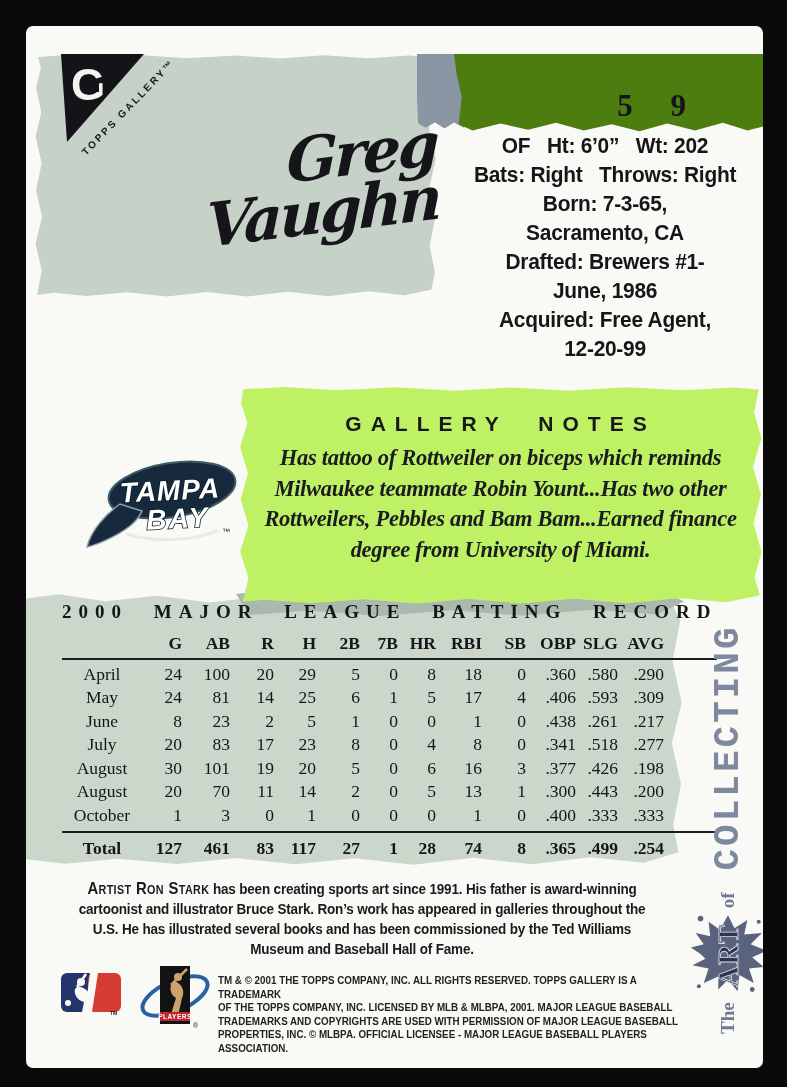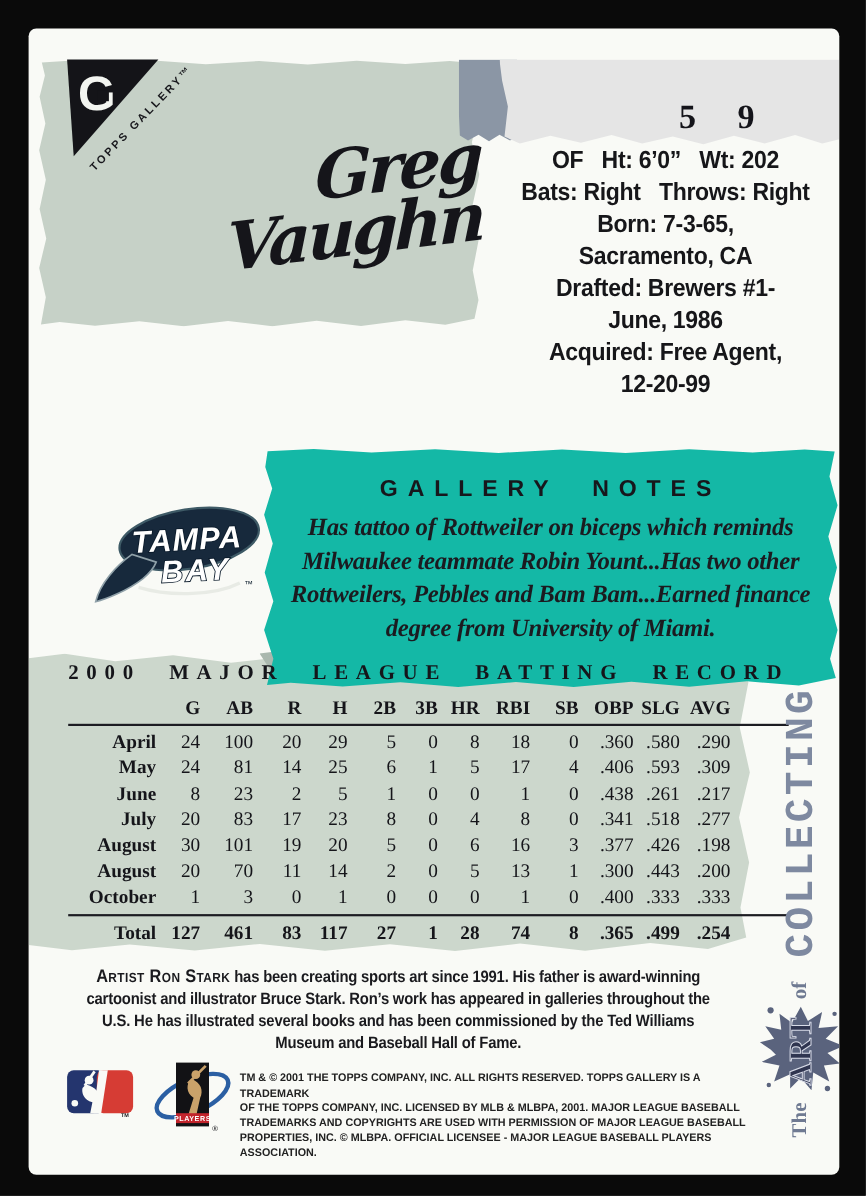--- a/index.html
+++ b/index.html
@@ -11,25 +11,25 @@
         repeating-linear-gradient(45deg, rgba(255,255,255,.07) 0 2px, rgba(0,0,0,0) 2px 4px),
         repeating-linear-gradient(-45deg, rgba(0,0,0,.035) 0 2px, rgba(0,0,0,0) 2px 4px);}
   
   .green-top{position:absolute;left:8px;top:28px;width:403px;height:243px;background:#c6d1c7;
     clip-path:polygon(1% 1.2%,8% .4%,17% 1.6%,27% .5%,38% 1.8%,50% .6%,61% 1.9%,72% .5%,83% 1.7%,93% .6%,99% 1.4%,
       98.2% 10%,99.6% 20%,98% 31%,99.7% 43%,98.1% 55%,99.6% 67%,98.2% 79%,99.5% 90%,98.6% 97%,
       92% 99.3%,83% 97.6%,73% 99.7%,63% 97.8%,53% 99.8%,43% 97.9%,33% 99.8%,23% 98%,13% 99.6%,5% 98.2%,.8% 99.2%,
       1.9% 89%,.4% 78%,2% 67%,.5% 56%,1.9% 45%,.4% 34%,1.8% 24%,.5% 14%,1.7% 6%);}
   .dark-tab{position:absolute;left:391px;top:28px;width:53px;height:76px;background:#8b96a5;
     clip-path:polygon(0 0,100% 0,100% 92%,88% 97%,70% 90%,52% 98%,34% 90%,16% 97%,2% 91%,0 60%);}
-  .lav-top{position:absolute;left:428px;top:28px;width:309px;height:78px;background:#e5e5e5;
+  .lav-top{position:absolute;left:428px;top:28px;width:309px;height:78px;background:#4d7c0f;
     clip-path:polygon(0 0,100% 0,100% 93%,95% 98%,87% 88%,78% 98%,69% 89%,60% 99%,51% 90%,42% 98%,33% 88%,24% 97%,15% 89%,6% 98%,1.5% 90%,2.5% 55%,.8% 25%);}
   .card-number{position:absolute;right:62px;top:34px;font-family:"Liberation Serif",serif;
     font-weight:700;font-size:31px;letter-spacing:15px;color:#14141a;white-space:pre;}
-  .gallery-block{position:absolute;left:212px;top:381px;width:525px;height:218px;background:#14b8a6;z-index:3;
+  .gallery-block{position:absolute;left:212px;top:360px;width:525px;height:218px;background:#bef264;z-index:3;
     clip-path:polygon(1% 1.5%,9% .5%,19% 2%,30% .6%,41% 2.2%,52% .7%,63% 2.2%,74% .6%,85% 2%,94% .7%,99.2% 1.6%,
       98.3% 12%,99.7% 24%,98.1% 37%,99.6% 50%,98.2% 63%,99.7% 76%,98.4% 88%,99.4% 96%,
       93% 99.2%,84% 97.4%,74% 99.7%,64% 97.6%,54% 99.8%,44% 97.7%,34% 99.8%,24% 97.8%,14% 99.6%,5% 98%,.9% 99%,
       2% 88%,.4% 76%,2% 64%,.5% 52%,1.9% 40%,.4% 28%,1.8% 17%,.6% 8%);}
   .swath{position:absolute;left:210px;top:562px;width:448px;height:30px;background:#aab8ae;z-index:2;
     clip-path:polygon(0 20%,8% 5%,20% 22%,33% 6%,46% 24%,59% 8%,72% 25%,85% 8%,97% 22%,100% 45%,94% 88%,80% 72%,64% 92%,48% 74%,32% 93%,16% 75%,3% 90%);}
   .green-band{position:absolute;left:0;top:567px;width:657px;height:273px;background:#ccd7cc;z-index:1;
     clip-path:polygon(0 2%,5% .5%,12% 3%,20% 1%,28% 3.5%,37% 1%,46% 3.2%,55% 1%,64% 3%,73% 1.2%,82% 3%,91% 1%,98% 2.5%,
       99.6% 10%,98.4% 25%,99.8% 40%,98.3% 55%,99.7% 70%,98.5% 85%,99.3% 95%,
       94% 98.8%,86% 96.8%,77% 99.4%,68% 97%,59% 99.5%,50% 97.2%,41% 99.4%,32% 97.1%,23% 99.3%,14% 97.3%,6% 99.2%,0 97.5%);}
@@ -47,21 +47,21 @@
   .gn-title{font-weight:700;font-size:21px;letter-spacing:9px;word-spacing:16px;color:#17171c;}
   .gn-lines{margin-top:7px;font-family:"Liberation Serif",serif;font-style:italic;font-weight:600;
     font-size:22.5px;line-height:30.5px;color:#1b1b20;letter-spacing:-.3px;}
   
   .table-wrap{position:absolute;left:36px;top:575px;z-index:4;font-family:"Liberation Serif",serif;color:#15151a;}
   .bt-title{font-weight:700;font-size:19px;letter-spacing:7px;word-spacing:14px;margin-bottom:9px;}
   .trow{display:grid;grid-template-columns:80px 40px 48px 44px 42px 44px 38px 38px 46px 44px 50px 42px 46px;
     font-size:17.5px;line-height:23.5px;}
   .thead{font-weight:700;border-bottom:2.5px solid #1c1c22;padding-bottom:2px;margin-bottom:3px;}
   .th,.td{text-align:right;}
-  .tmonth{text-align:right;font-weight:bold;}
+  .tmonth{text-align:center;}
   .trow.total{border-top:2.5px solid #1c1c22;margin-top:4px;padding-top:4px;font-weight:700;}
   
   .side{position:absolute;left:666px;top:1008px;width:430px;height:72px;z-index:5;
     transform:rotate(-90deg);transform-origin:0 0;display:flex;align-items:center;gap:8px;}
   .side .small-word{font-family:"Liberation Serif",serif;font-weight:700;font-size:19px;color:#6f7a92;}
   .art-wrap{position:relative;width:78px;height:72px;display:flex;align-items:center;justify-content:center;}
   .art-wrap svg{position:absolute;left:-2px;top:-6px;overflow:visible;}
   .art-word{position:relative;font-family:"Liberation Serif",serif;font-weight:700;font-size:29px;
     color:#2f3550;-webkit-text-stroke:.9px #d8dce8;letter-spacing:1px;}
   .collecting{font-family:"Liberation Mono",monospace;font-weight:700;font-size:36px;
@@ -138,21 +138,21 @@
     <div class="green-band tex"></div>
     <div class="table-wrap">
       <div class="bt-title">2000 MAJOR LEAGUE BATTING RECORD</div>
       <div class="trow thead">
           <span class="tmonth"></span>
           <span class="th">G</span>
           <span class="th">AB</span>
           <span class="th">R</span>
           <span class="th">H</span>
           <span class="th">2B</span>
-          <span class="th">3B</span>
+          <span class="th">7B</span>
           <span class="th">HR</span>
           <span class="th">RBI</span>
           <span class="th">SB</span>
           <span class="th">OBP</span>
           <span class="th">SLG</span>
           <span class="th">AVG</span>
         </div>
       <div>
           <div class="trow">
             <span class="tmonth">April</span>

